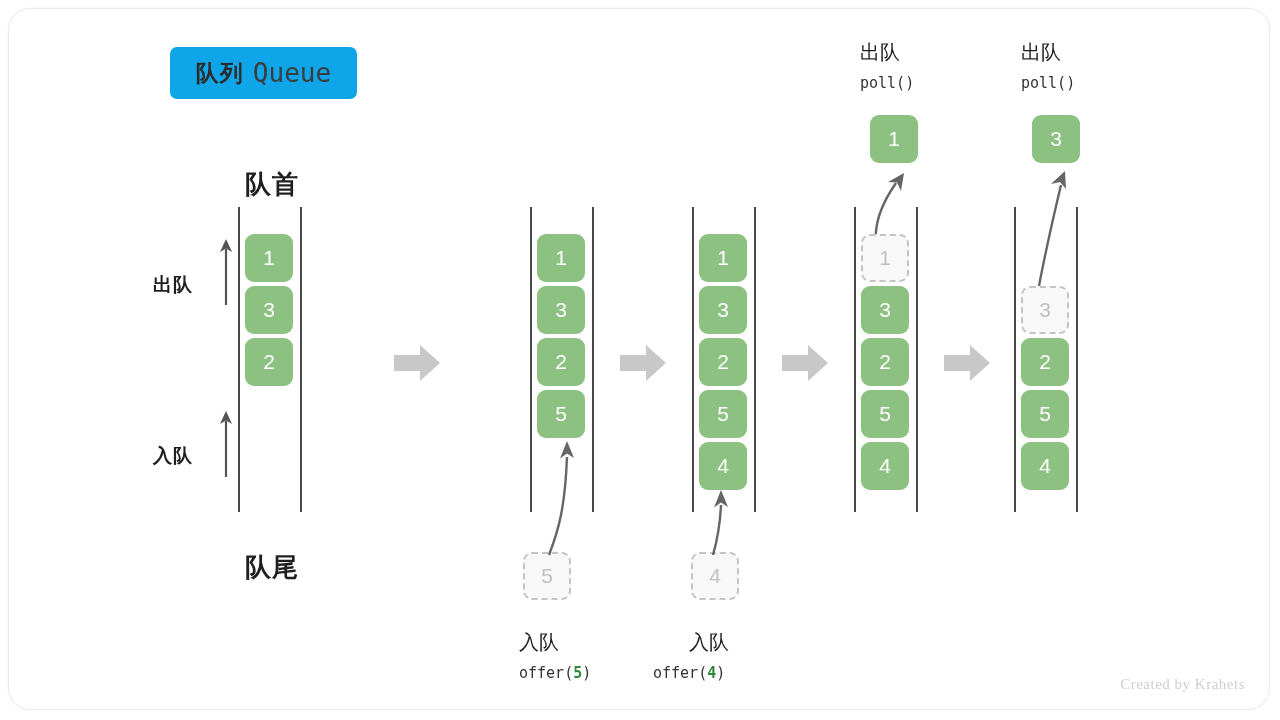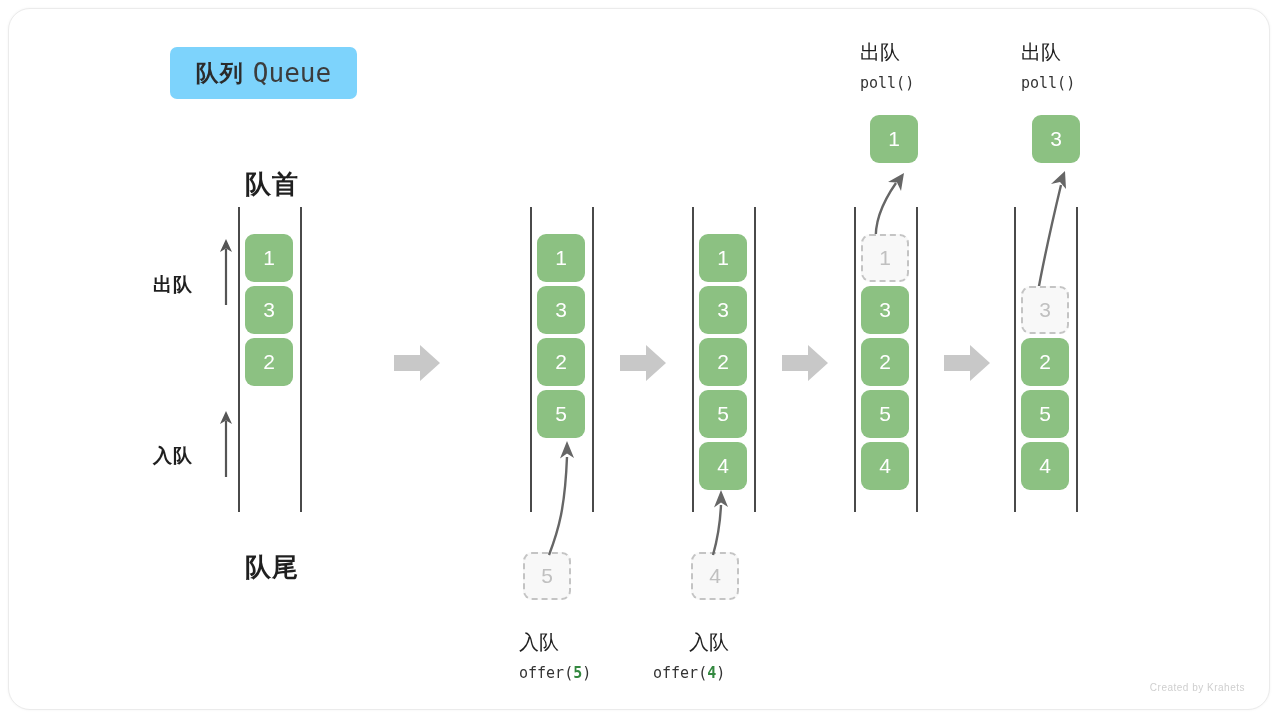--- a/index.html
+++ b/index.html
@@ -35,21 +35,21 @@
     height: 702px;
   }
 
   
   #title-chip {
     position: absolute;
     left: 161px;
     top: 38px;
     width: 187px;
     height: 52px;
-    background: #7dd3fc;
+    background: #0ea5e9;
     border-radius: 7px;
     display: flex;
     align-items: center;
     justify-content: center;
     gap: 9px;
   }
   #title-chip .cn {
     font-size: 23px;
     font-weight: bold;
     color: #2b2b2b;
@@ -130,22 +130,22 @@
   
   .thin-arrow {
     position: absolute;
   }
 
   
   #credit {
     position: absolute;
     right: 26px;
     bottom: 18px;
-    font-family: Liberation Sans, sans-serif;
-    font-size: 10px;
+    font-family: Liberation Serif, serif;
+    font-size: 15px;
     color: #cfcfcf;
     letter-spacing: 0.5px;
     white-space: nowrap;
   }
 </style>
 </head>
 <body>
 
 <div id="card">
 <div id="stage">

